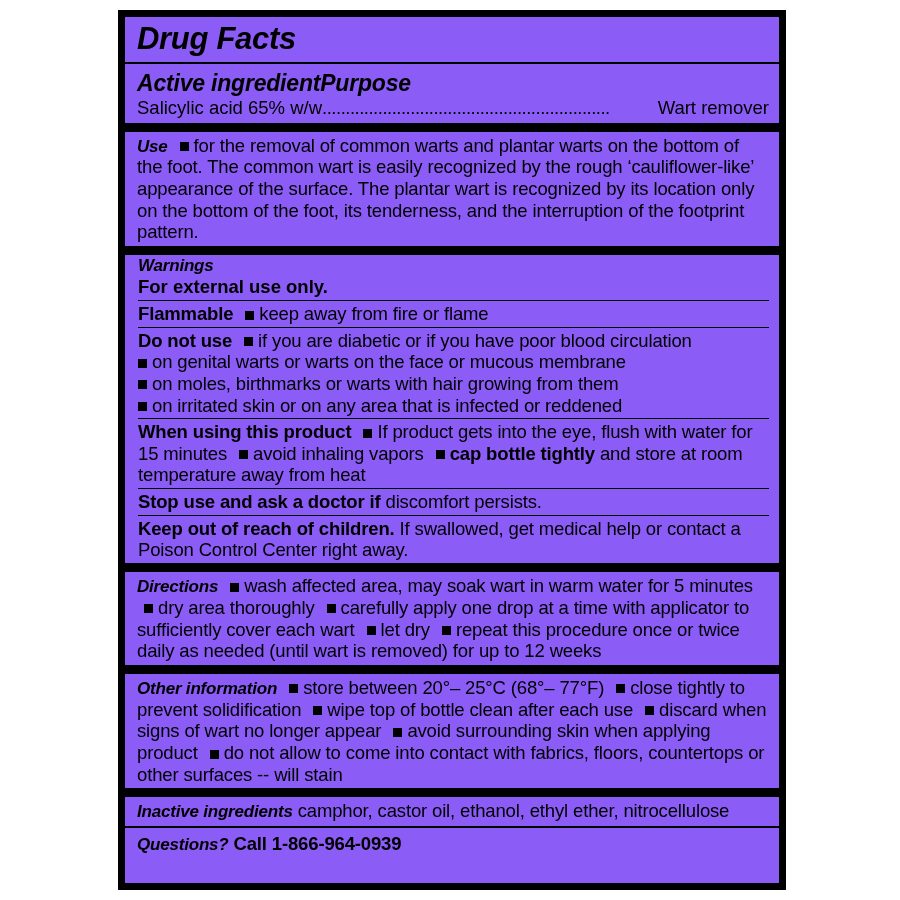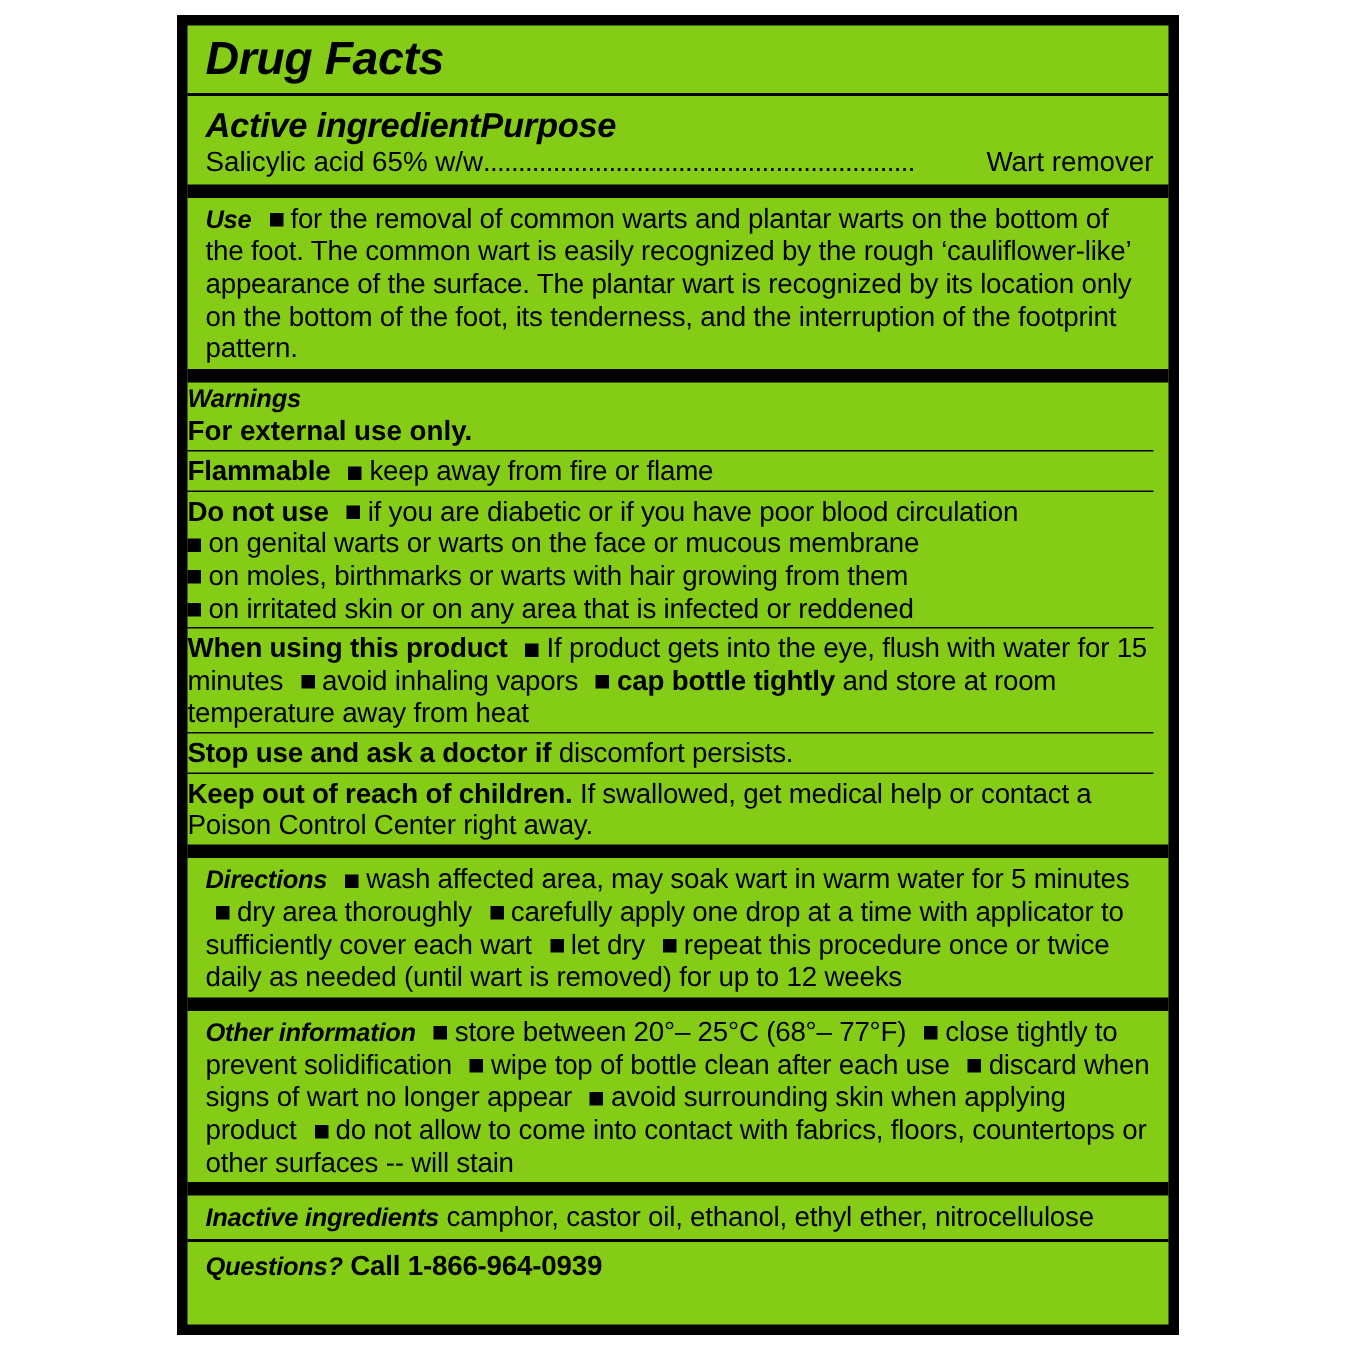--- a/index.html
+++ b/index.html
@@ -16,21 +16,21 @@
   }
 
   .panel {
     position: absolute;
     left: 118px;
     top: 10px;
     width: 668px;
     height: 880px;
     border: 7px solid #000;
     box-sizing: border-box;
-    background: #84cc16;
+    background: #8b5cf6;
     padding: 0 0 0 0;
   }
 
   .inner {
     padding: 4px 10px 4px 12px;
     box-sizing: border-box;
   }
 
   .title {
     font-size: 31px;
@@ -92,21 +92,21 @@
     display: inline-block;
     width: 9px;
     height: 9px;
     background: #000;
     margin: 0 5px 0 7px;
     vertical-align: 2%;
   }
   .bullet.first { margin-left: 0; }
 
   .pad { padding: 3px 10px 3px 12px; }
-  .pad-tight { padding: 1px 10px 2px 0; }
+  .pad-tight { padding: 1px 10px 2px 13px; }
 </style>
 </head>
 <body>
 
 <div class="panel">
 
   <div class="inner">
     <div class="title">Drug Facts</div>
   </div>
   <div class="rule-thin"></div>

